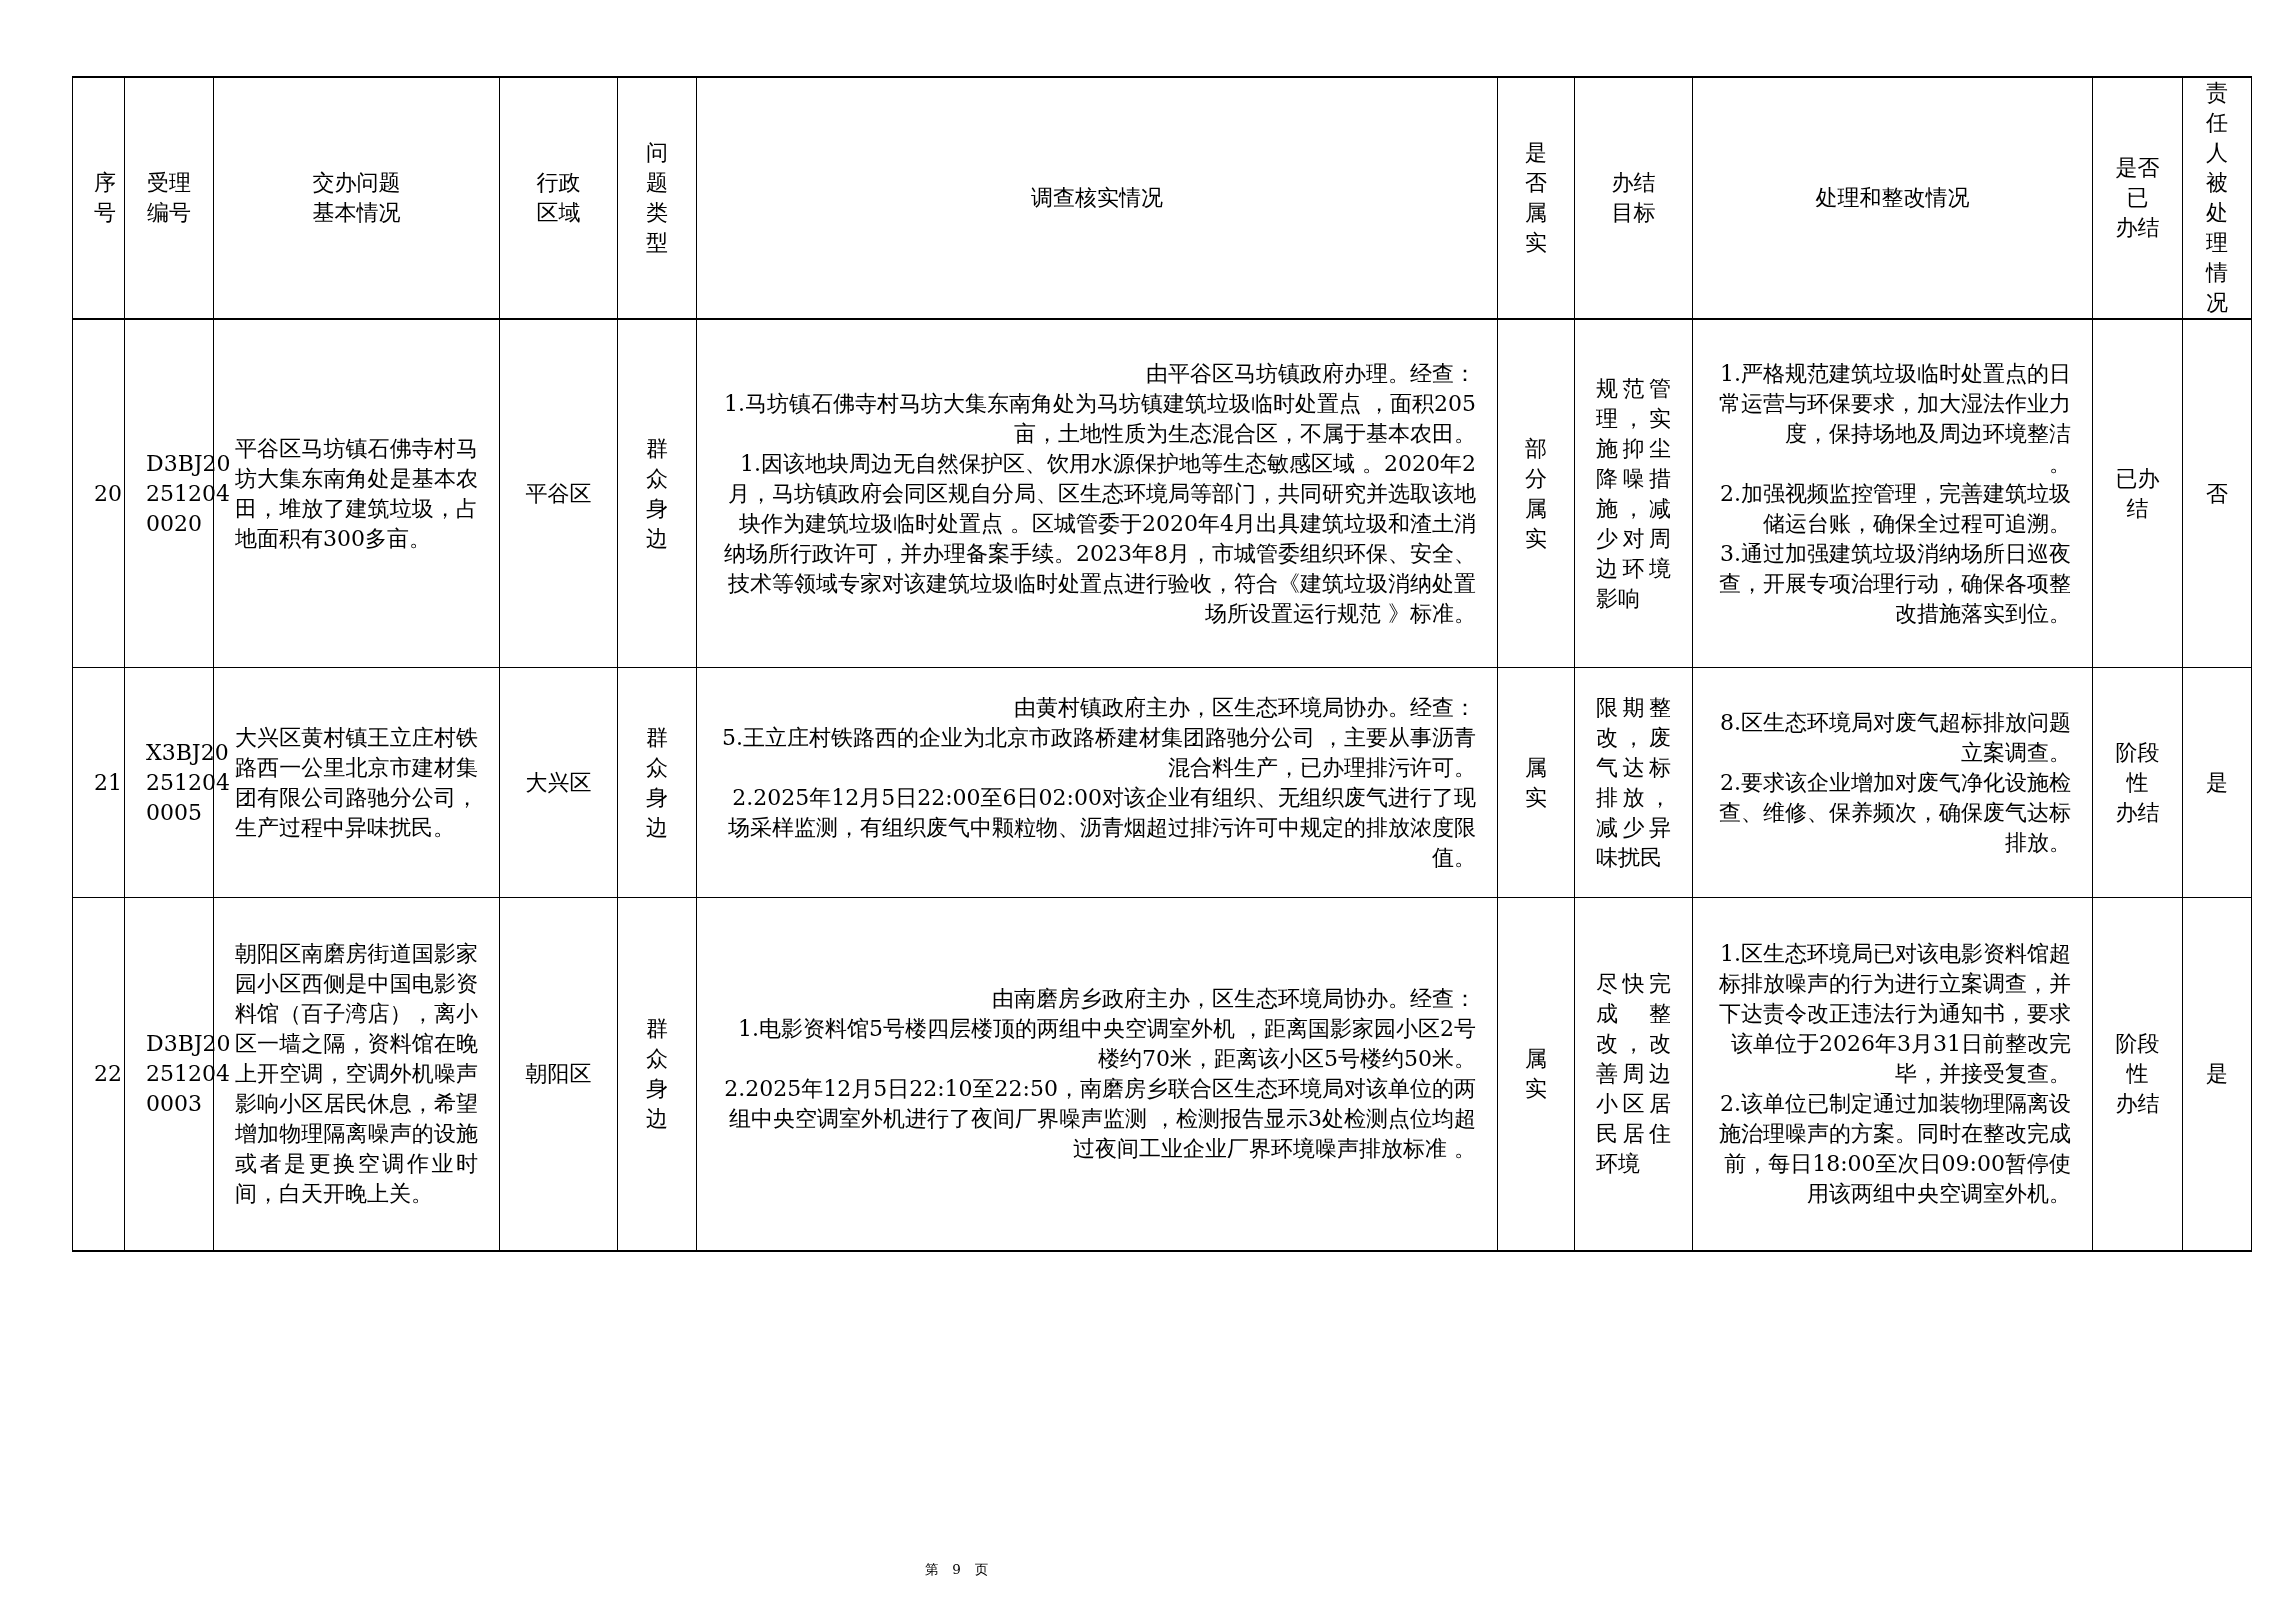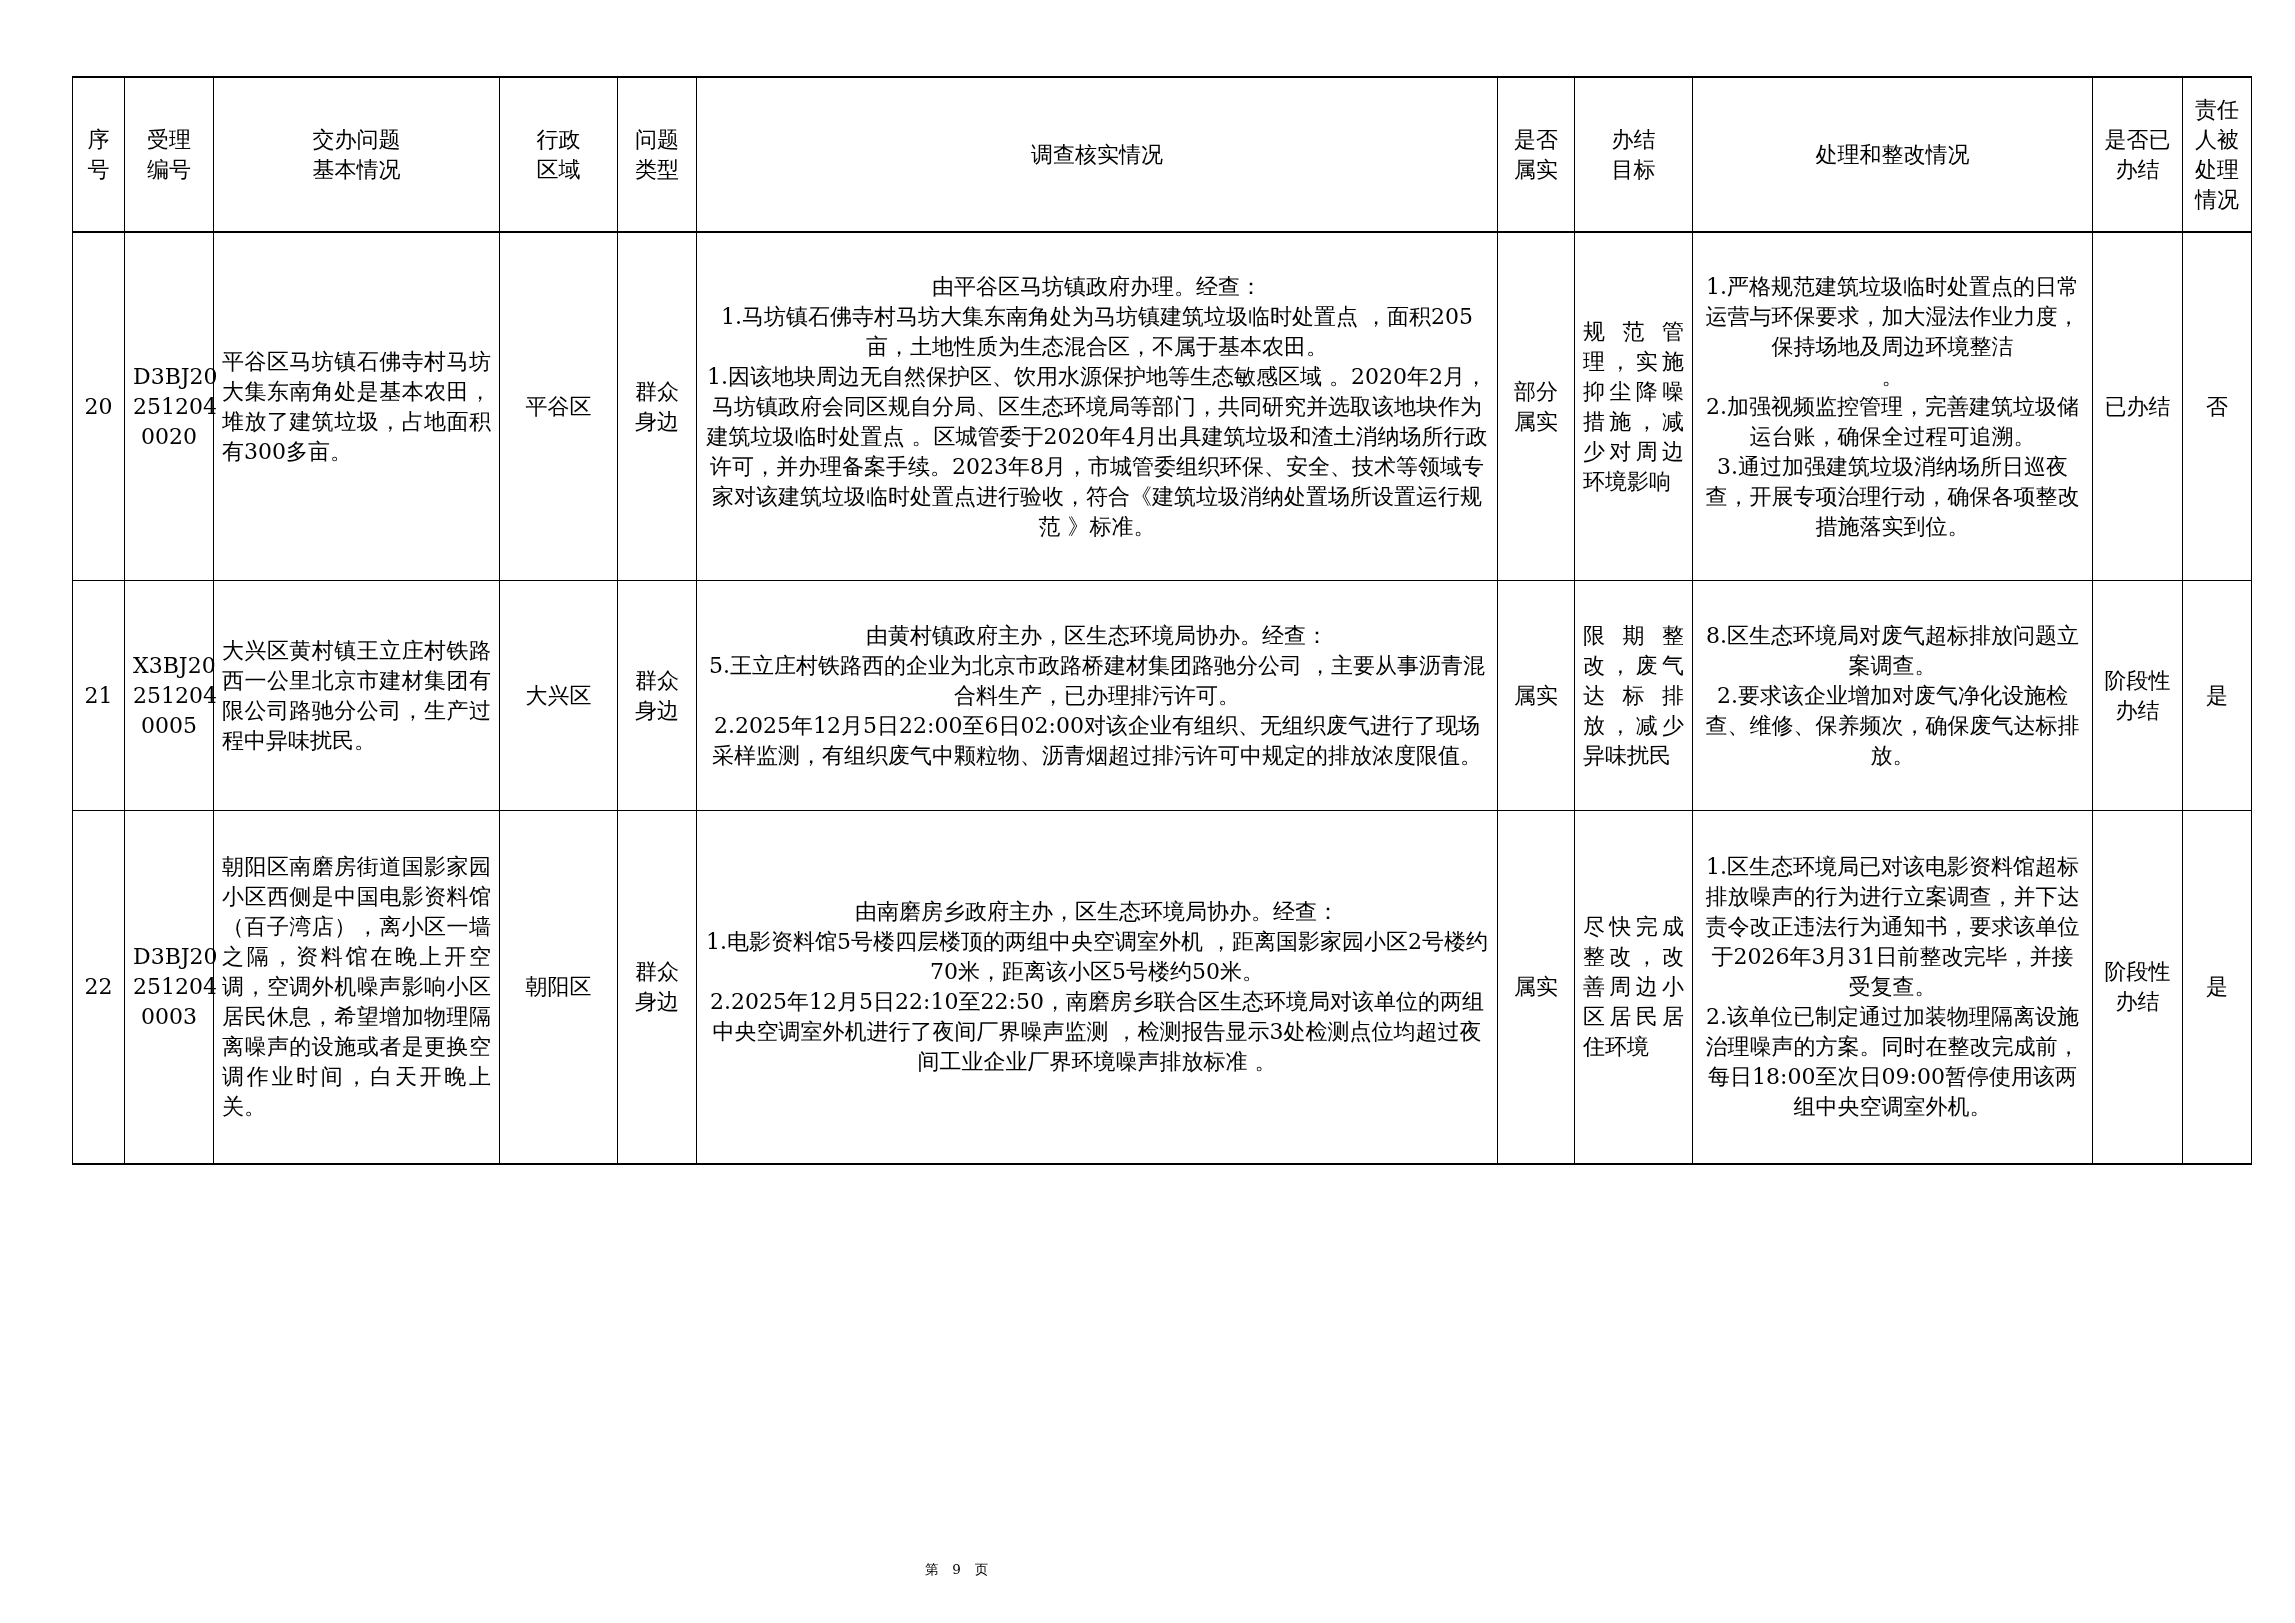--- a/index.html
+++ b/index.html
@@ -1,28 +1,28 @@
 <!DOCTYPE html>
 <html style="font-size:7.7px"><head>
 <meta charset="utf-8">
 <style>
   html, body { margin: 0; padding: 0; background: #ffffff; }
   body { width: 2295px; height: 1623px; position: relative; overflow: hidden;
          font-family: "DejaVu Serif", "Liberation Serif", serif; color: #000; }
   .sheet { position: absolute; left: 72px; top: 76px; width: 2177px; }
   table.main { border-collapse: collapse; width: 2177px; table-layout: fixed; }
-  table.main td, table.main th { border: 1.4px solid #000; padding: 0 8px; vertical-align: middle;
+  table.main td, table.main th { border: 1.4px solid #000; padding: 0 21px; vertical-align: middle;
         font-size: 22px; line-height: 30px; font-weight: normal; }
   table.main th { text-align: center; font-family: "DejaVu Sans", "Liberation Sans", sans-serif; }
   table.main tr.head th { height: 153px; border-bottom-width: 2.9px; border-top-width: 2.9px; }
   tr.r20 td { height: 347px; }
   tr.r21 td { height: 229px; }
   tr.r22 td { height: 352px; border-bottom-width: 2.4px; }
   td.c { text-align: center; }
-  td.l { text-align: center; }
+  td.l { text-align: right; }
   td.j { text-align: justify; text-align-last: left; }
   .line { display: block; }
   .footer { position: absolute; left: 0; width: 1918px; top: 1561px; text-align: center;
             font-size: 13.5px; font-family: "DejaVu Serif", serif; letter-spacing: 4.8px; }
 </style>
 </head>
 <body>
 
 <div class="sheet">
   <table class="main">

